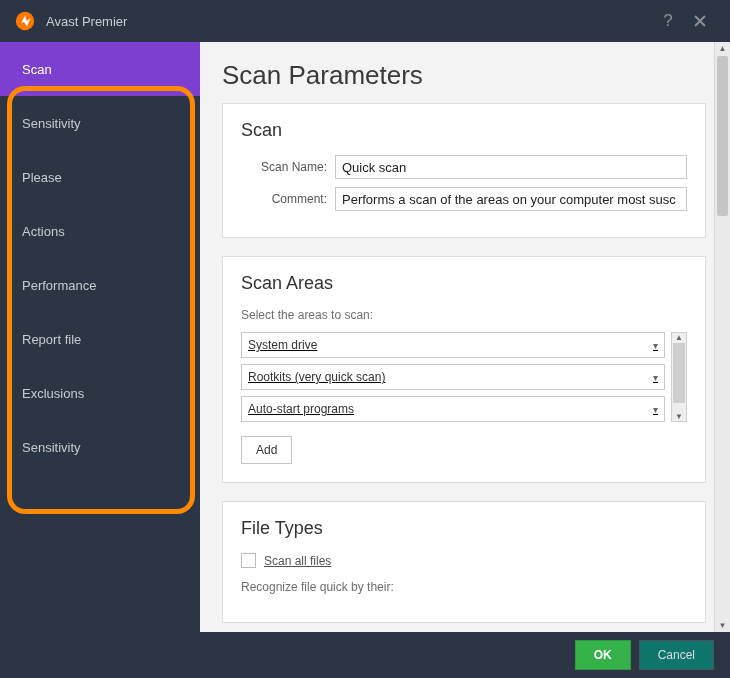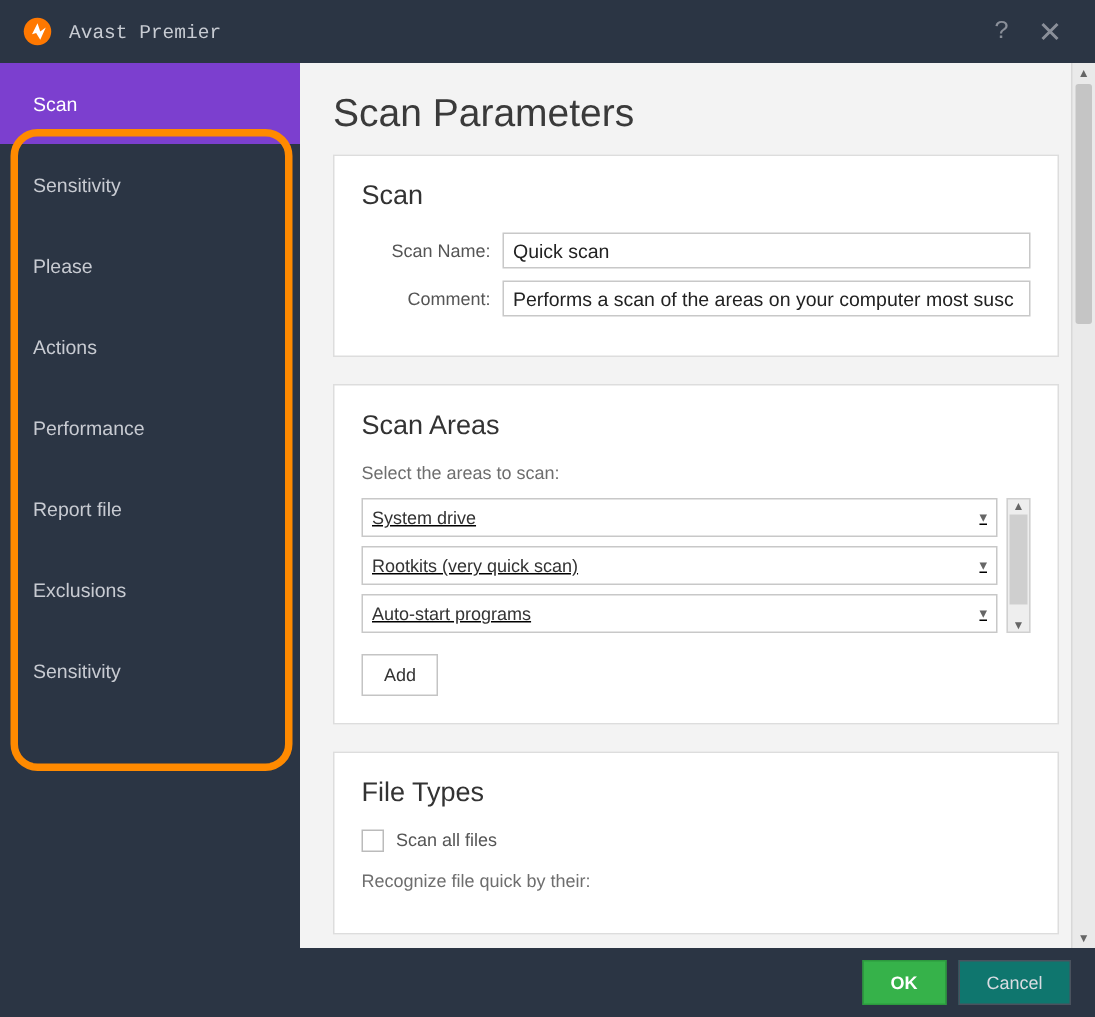--- a/index.html
+++ b/index.html
@@ -11,21 +11,20 @@
       overflow: hidden;
       position: relative;
     }
     .titlebar {
       height: 42px;
       background: #2b3544;
       display: flex;
       align-items: center;
       padding: 16px 14px;
       color: #d0d4da;
-      font-family: Liberation Mono, monospace;
     }
     .titlebar .logo {
       width: 22px;
       height: 22px;
       margin-right: 10px;
     }
     .titlebar .title {
       font-size: 13px;
       color: #c8ccd3;
       flex: 1;
@@ -193,21 +192,21 @@
       margin-top: 8px;
       display: inline-block;
       border: 1px solid #c4c4c4;
       background: #fff;
       padding: 6px 14px;
       font-size: 12px;
       color: #333;
       cursor: pointer;
     }
 
-    .chk-row { display: flex; align-items: flex-start; font-size: 12px; color: #555; margin-bottom: 12px; }
+    .chk-row { display: flex; align-items: flex-end; font-size: 12px; color: #555; margin-bottom: 12px; text-decoration: underline; }
     .chk {
       width: 15px; height: 15px; border: 1px solid #bbb; margin-right: 8px;
       background: #fff;
     }
 
     .main-scroll {
       width: 16px;
       background: #eaeaea;
       border-left: 1px solid #d8d8d8;
       position: relative;

